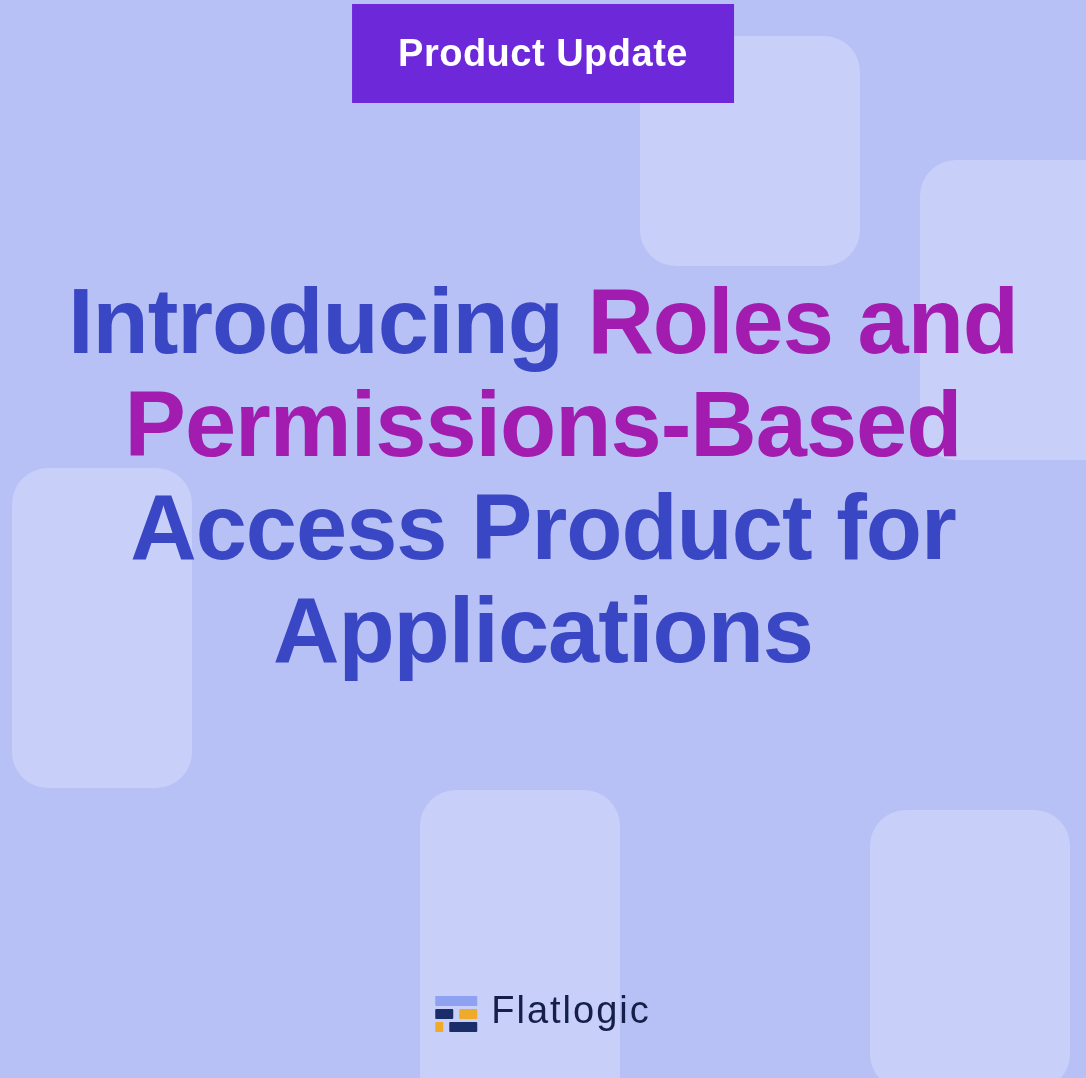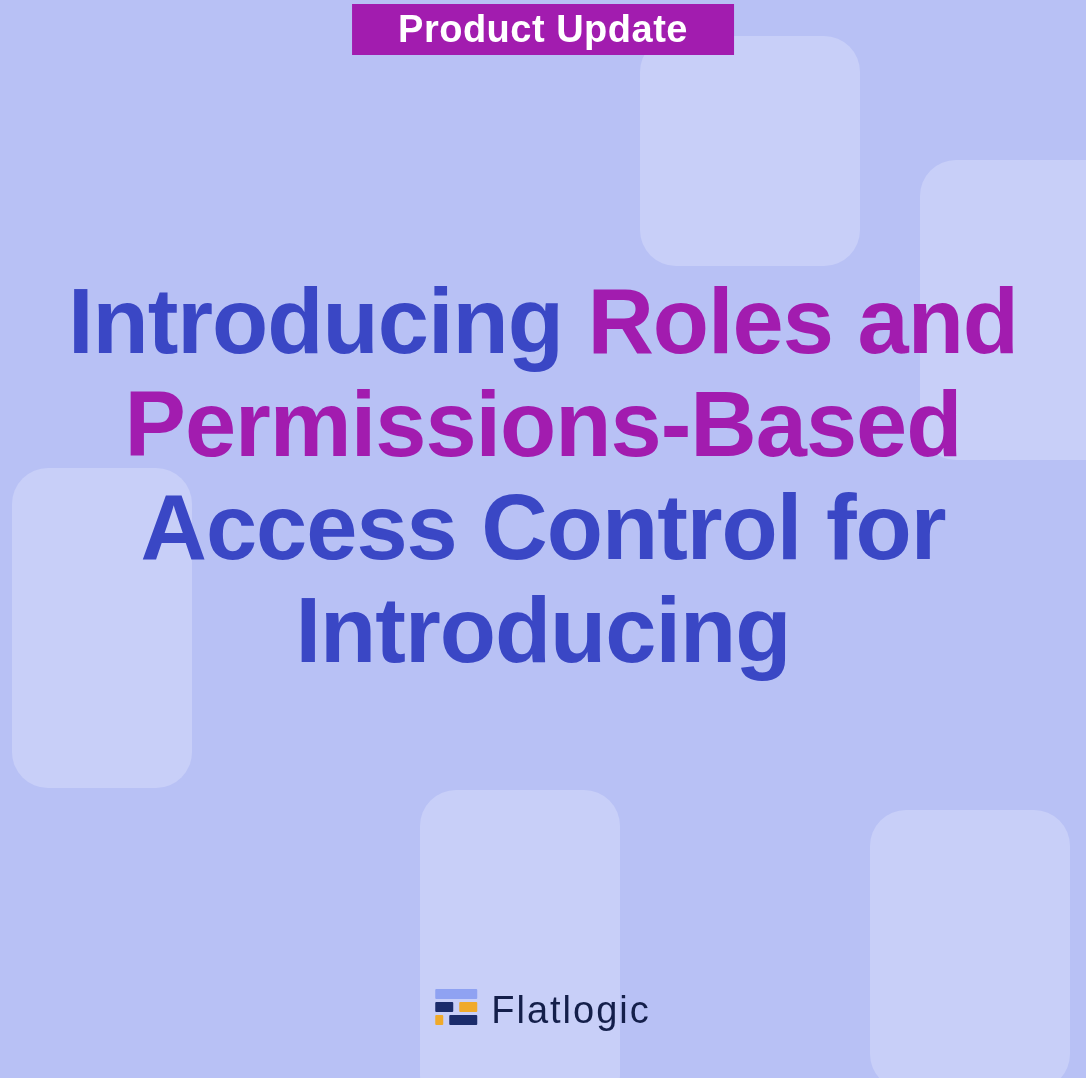--- a/index.html
+++ b/index.html
@@ -11,37 +11,37 @@
     }
     .deco { position:absolute; background:#c8cff8; border-radius:36px; }
     .d1 { top:36px;  left:640px;  width:220px; height:230px; }
     .d2 { top:160px; left:920px;  width:200px; height:300px; }
     .d3 { top:468px; left:12px;   width:180px; height:320px; }
     .d4 { top:790px; left:420px;  width:200px; height:320px; }
     .d5 { top:810px; left:870px;  width:200px; height:280px; }
 
     .badge {
       position:absolute; top:4px; left:50%; transform:translateX(-50%);
-      background:#a21caf; color:#fff;
+      background:#6d28d9; color:#fff;
       font-weight:700; font-size:38px; letter-spacing:.5px;
-      padding:4px 46px; white-space:nowrap;
+      padding:28px 46px; white-space:nowrap;
     }
 
     .headline {
       position:absolute; top:270px; left:50%; transform:translateX(-50%);
       width:1000px; text-align:center;
       font-weight:900; font-size:92px; line-height:1.12;
       letter-spacing:-1px;
       color:#3a47c5;
     }
     .headline .accent { color:#a21caf; }
 
     .brand {
       position:absolute; bottom:46px; left:50%; transform:translateX(-50%);
-      display:flex; align-items:flex-start; gap:14px;
+      display:flex; align-items:flex-end; gap:14px;
     }
     .brand-mark { width:42px; height:36px; position:relative; }
     .bar { position:absolute; height:10px; border-radius:1px; }
     .bt { top:0;    left:0;  width:42px; background:#8fa2f2; }
     .bml{ top:13px; left:0;  width:18px; background:#1b2c6b; }
     .bmr{ top:13px; left:24px;width:18px; background:#f0aa2a; }
     .bbl{ top:26px; left:0;  width:8px;  background:#f0aa2a; }
     .bbr{ top:26px; left:14px;width:28px; background:#1b2c6b; }
     .brand-name {
       font-size:38px; font-weight:500; letter-spacing:2px;
@@ -57,21 +57,21 @@
 <div class="deco d4"></div>
 <div class="deco d5"></div>
 
 <div class="badge">
   <span>Product Update</span>
 </div>
 
 <h1 class="headline">
   <span>Introducing</span>
   <span class="accent">Roles and Permissions-Based</span>
-  <span>Access Control for Introducing</span>
+  <span>Access Product for Applications</span>
 </h1>
 
 <div class="brand">
   <div class="brand-mark">
     <div class="bar bt"></div>
     <div class="bar bml"></div>
     <div class="bar bmr"></div>
     <div class="bar bbl"></div>
     <div class="bar bbr"></div>
   </div>

